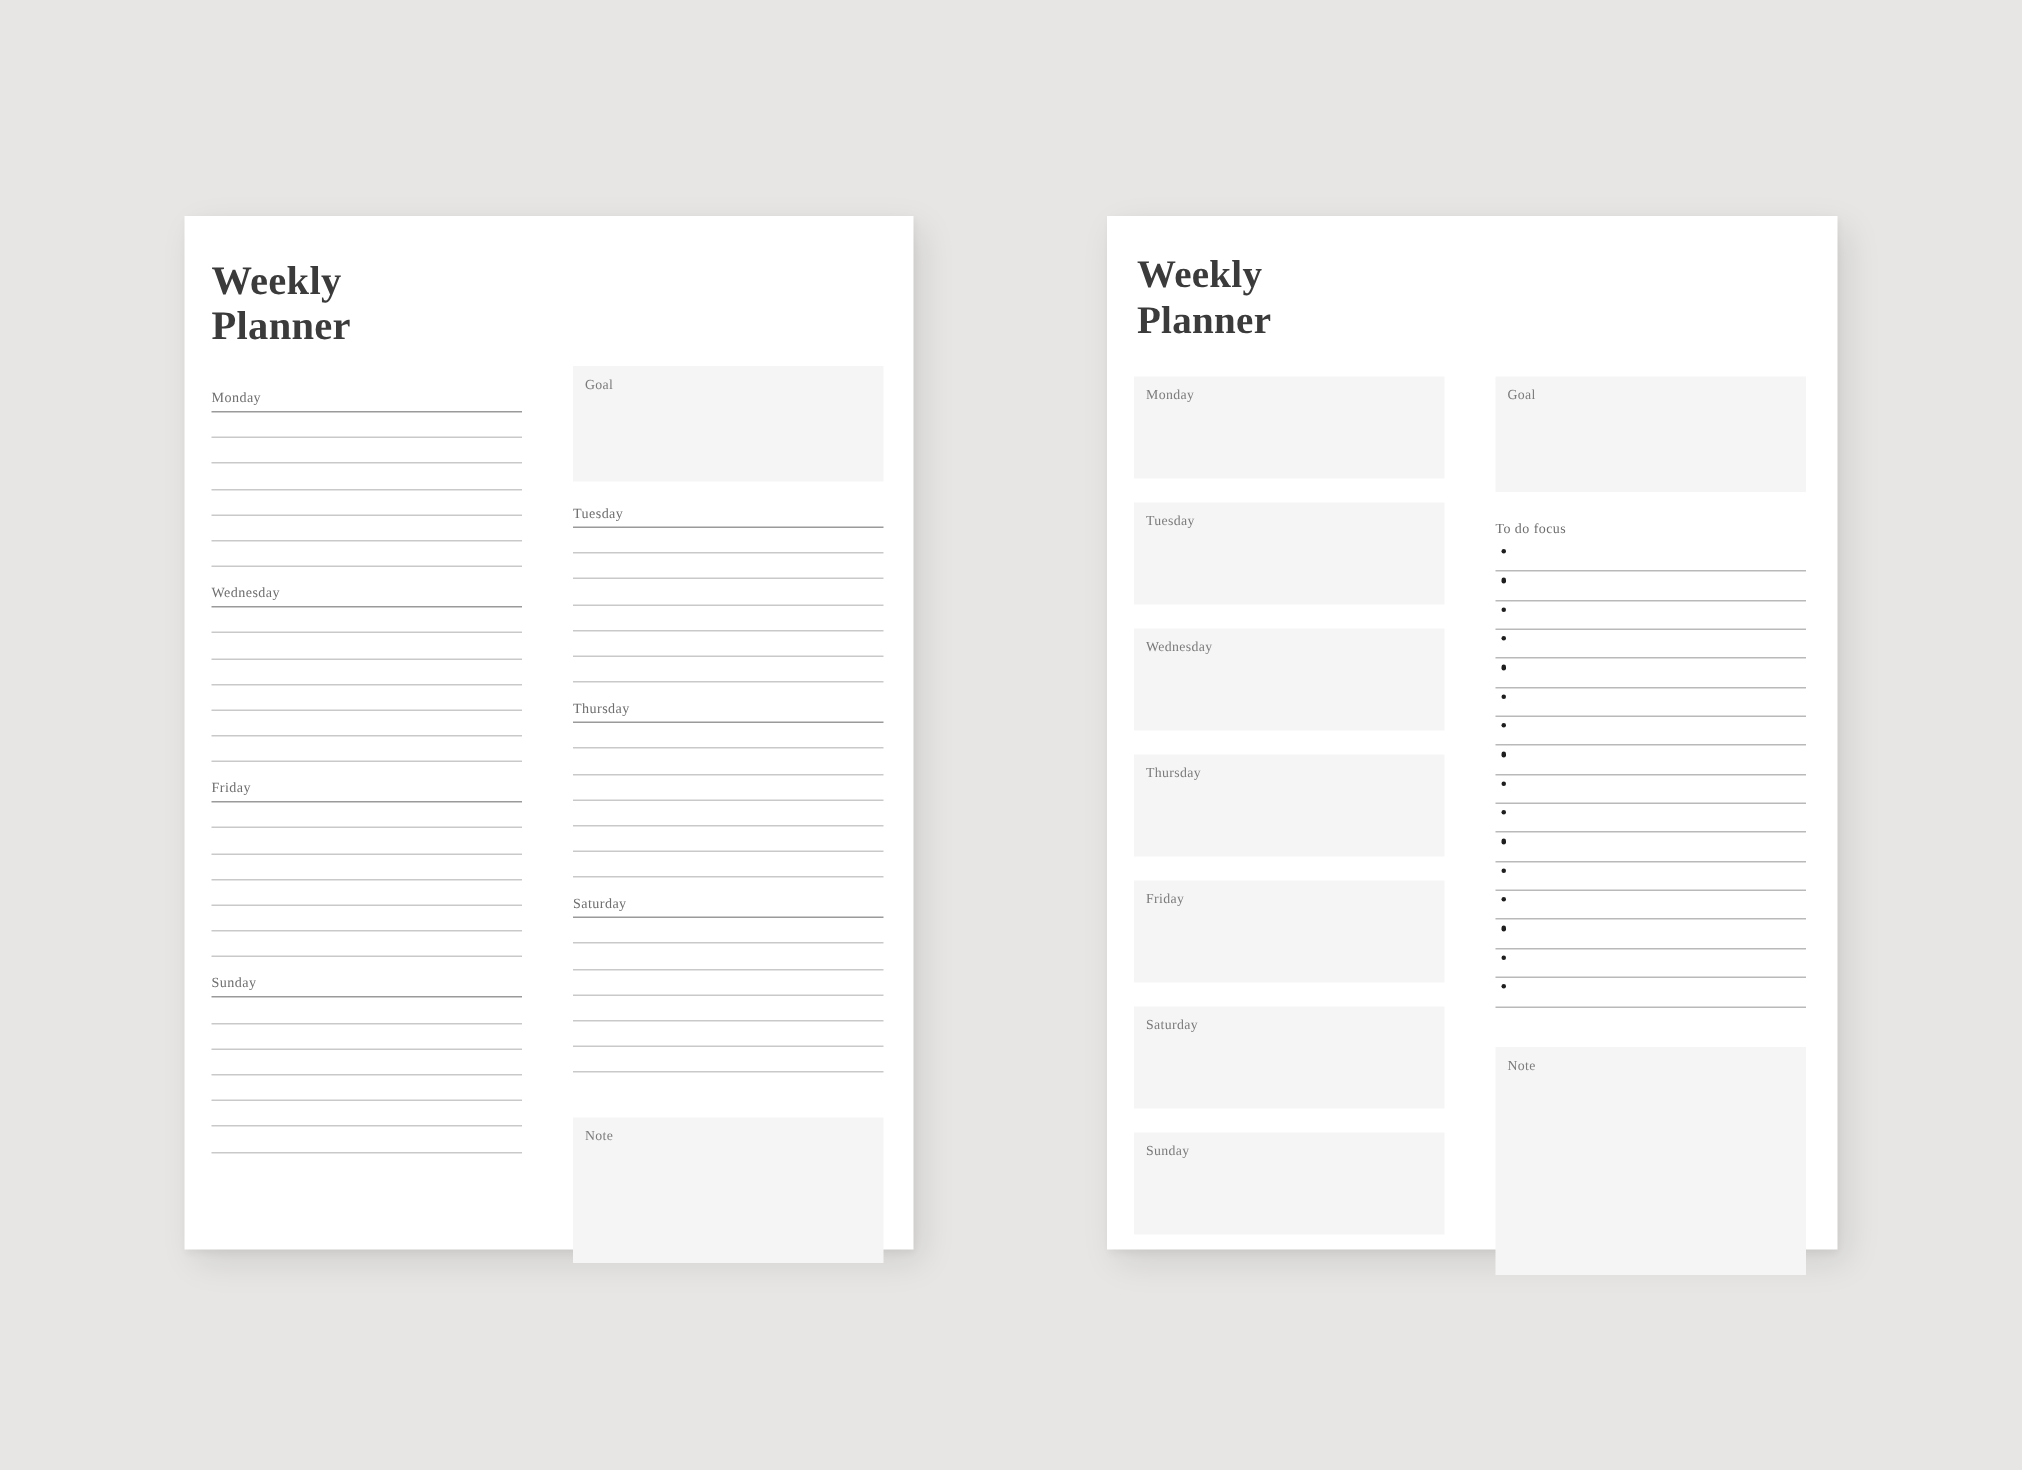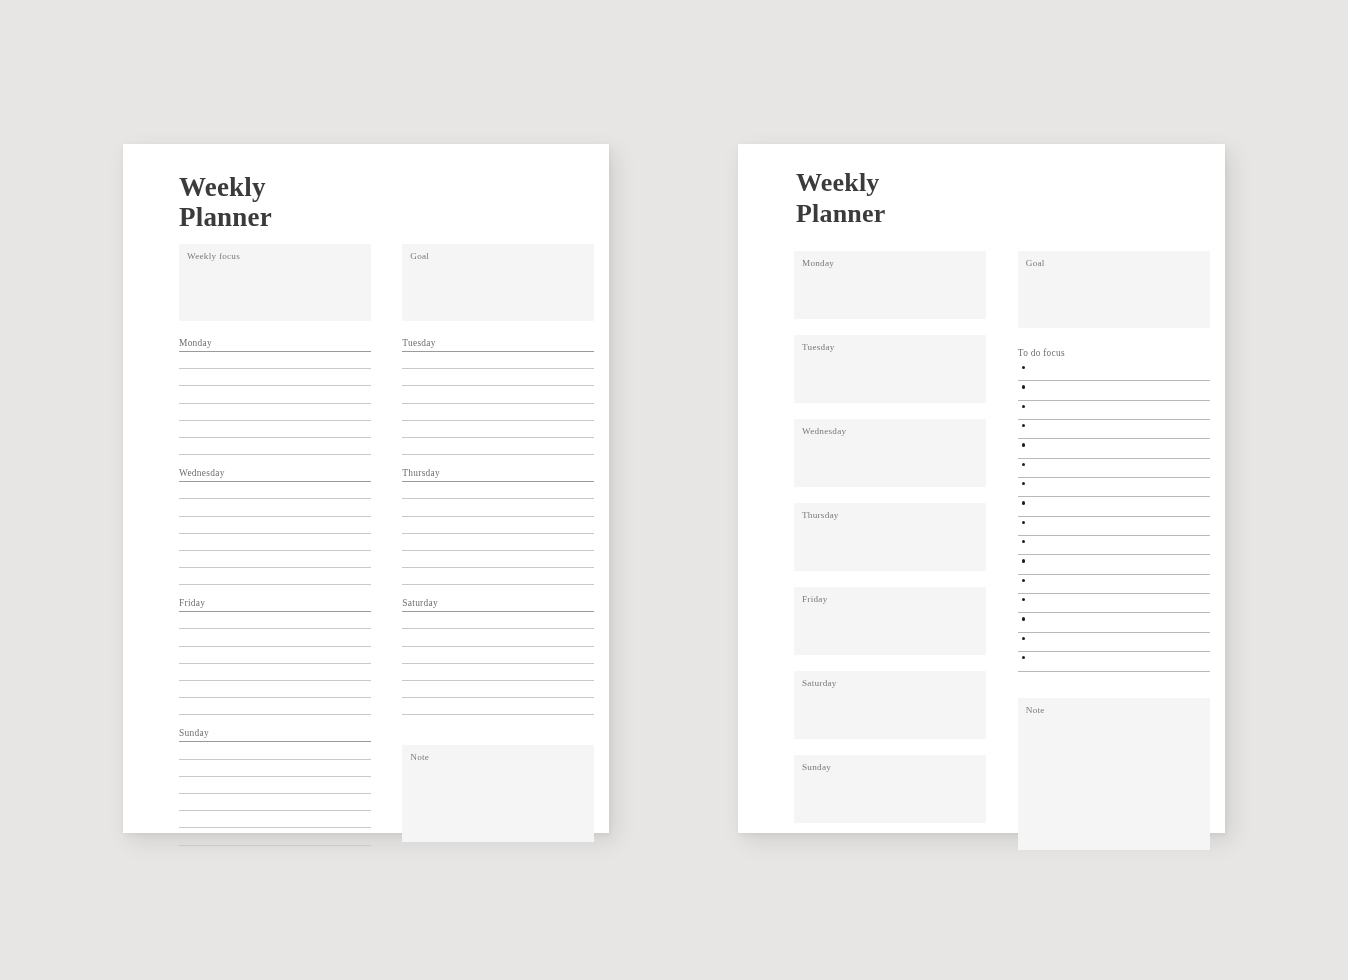--- a/index.html
+++ b/index.html
@@ -22,21 +22,20 @@
     background: #ffffff;
     box-shadow: 6px 8px 22px rgba(0,0,0,0.10), 1px 2px 5px rgba(0,0,0,0.05);
   }
   #sheet-left  { left: 123px; top: 144px; width: 486px; height: 689px; }
   #sheet-right { left: 738px; top: 144px; width: 487px; height: 689px; }
 
   .sheet-inner {
     position: absolute;
     left: 0; right: 0; top: 0; bottom: 0;
     padding: 26px 15px 20px 18px;
-    margin-left: 38px;
   }
 
   
   .planner-title {
     font-family: "Liberation Serif", "DejaVu Serif", serif;
     font-weight: bold;
     color: #3b3b3b;
     letter-spacing: 0.2px;
   }
   #sheet-left .planner-title {
@@ -158,23 +157,20 @@
       <span class="tl">Weekly</span>
       <span class="tl">Planner</span>
     </div>
 
     <div class="spacer-12"></div>
 
     <div class="cols">
 
       <div class="col-left">
 
-        <div class="gbox topbox">
-          <span class="gbox-label">Weekly focus</span>
-        </div>
 
         <div class="spacer-16"></div>
 
         <div class="dayblock">
           <div class="day-name">Monday</div>
           <div class="rule"></div>
           <div class="line-rows">
             <div class="line-row">
                 <div class="rule light"></div>
               </div>

